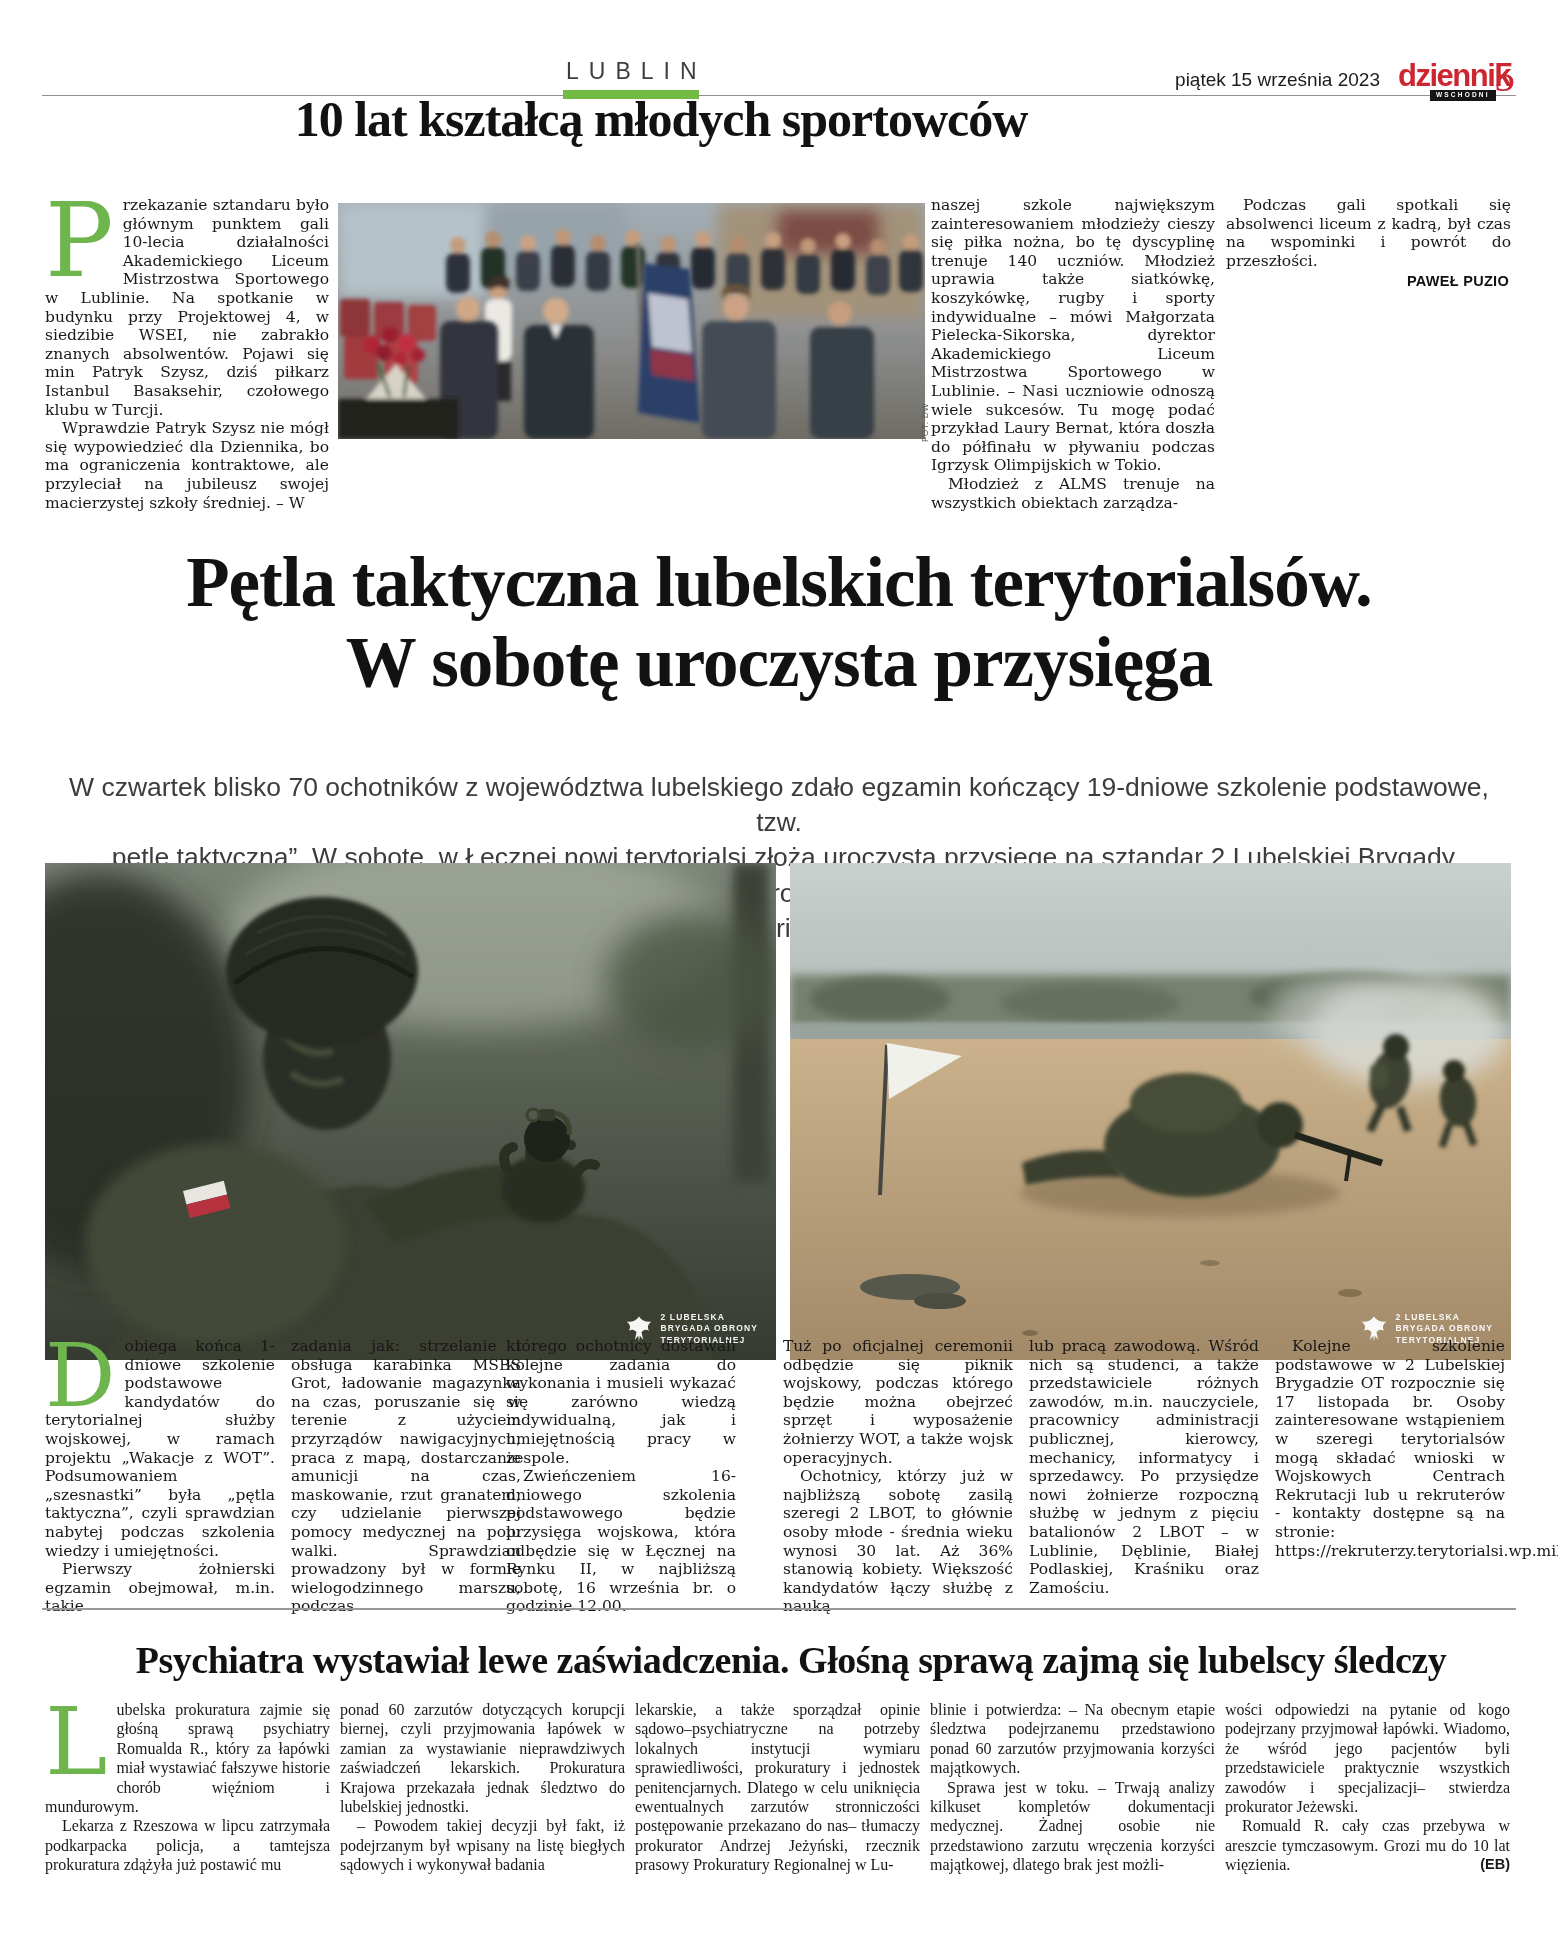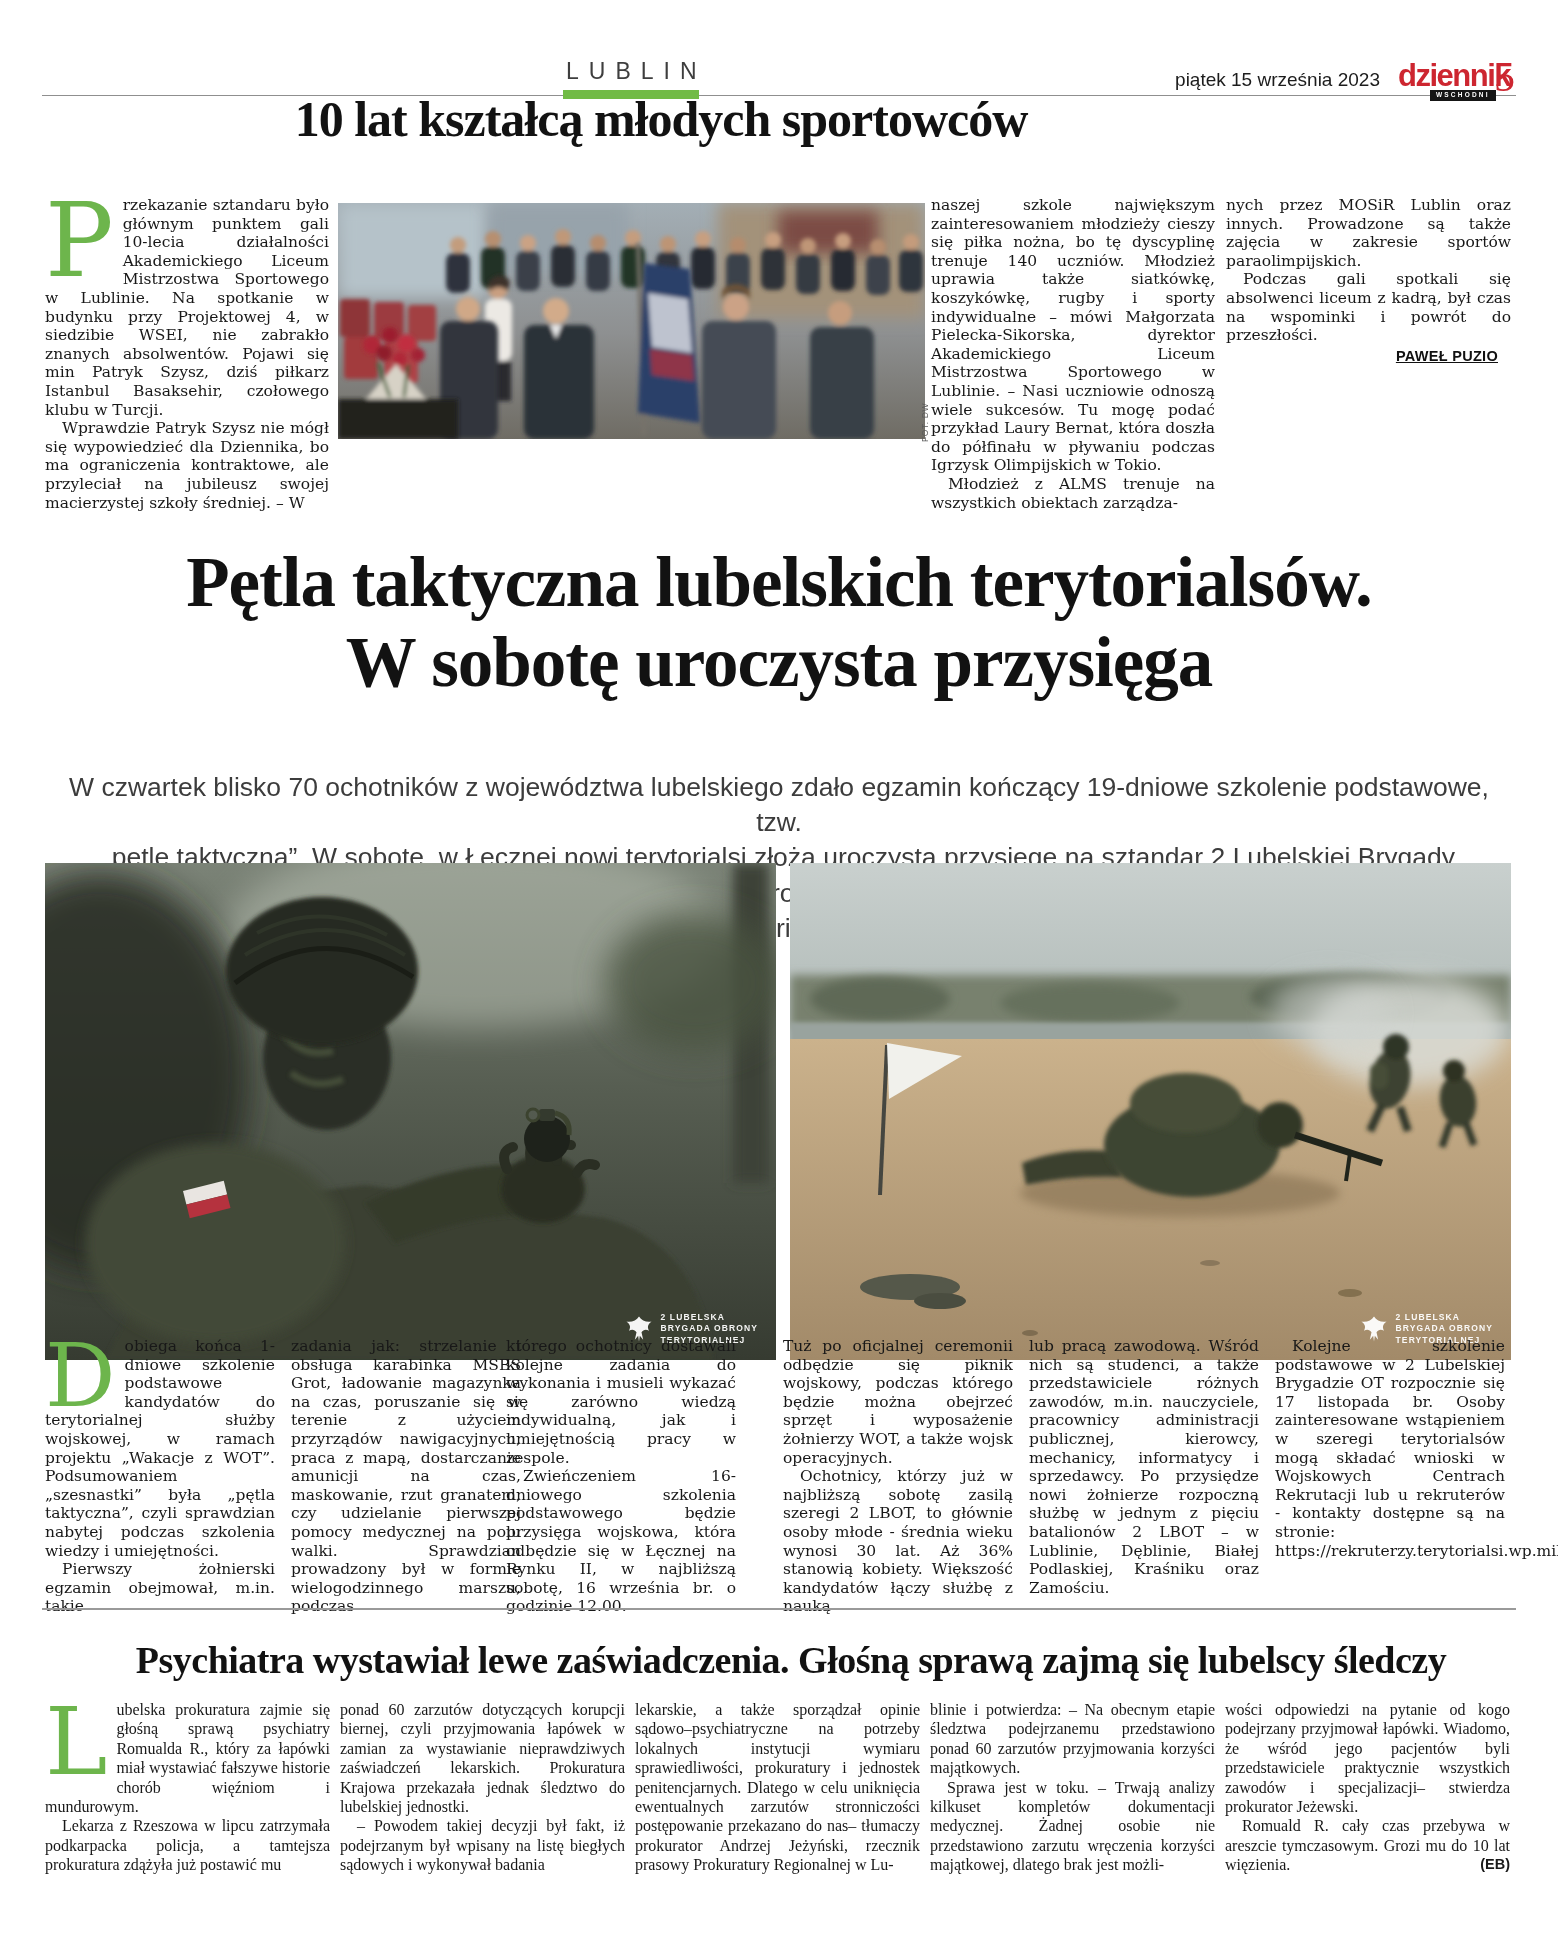--- a/index.html
+++ b/index.html
@@ -30,21 +30,21 @@
   .col{position:absolute;hyphens:auto;}
   .serifA{font:15.5px/18.6px "DejaVu Serif",serif;color:#181818;}
   .serifB{font:16px/19.4px "Liberation Serif",serif;color:#181818;}
   .para{margin:0;text-align:justify;}
   .ind{text-indent:17px;}
   .dropcap{float:left;font-family:"DejaVu Serif",serif;font-weight:400;color:#6db54c;
         line-height:0.78;margin:5px 9px 0 0;}
   .dc-a1{font-size:102px;}
   .dc-a2{font-size:88px;}
   .dc-a3{font-size:94px;}
-  .byline{margin:3px 13px 0;text-align:right;font:700 14.5px/1.2 "Liberation Sans",sans-serif;letter-spacing:.3px;color:#111;text-decoration:underline;}
+  .byline{margin:3px 2px 0;text-align:right;font:700 14.5px/1.2 "Liberation Sans",sans-serif;letter-spacing:.3px;color:#111;}
   .eb{float:right;font-weight:700;font-family:"Liberation Sans",sans-serif;font-size:14.5px;}
   .fot-credit{position:absolute;left:921px;top:388px;height:54px;writing-mode:vertical-rl;
         transform:rotate(180deg);font:400 8.5px/1 "Liberation Sans",sans-serif;color:#5a5a5a;letter-spacing:.6px;}
   
   .photo{position:absolute;overflow:hidden;background:#14532d;}
   .photo svg{display:block;}
   .photo-badge{position:absolute;right:18px;bottom:14px;display:flex;align-items:center;gap:7px;opacity:.95;}
   .badge-lines{color:#ffffff;font:600 8.5px/1.3 "Liberation Sans",sans-serif;letter-spacing:1.1px;}
   .divider{position:absolute;left:42px;top:1608px;width:1474px;height:2px;background:#9a9a9a;}
 </style>
@@ -166,21 +166,20 @@
     </svg>
   </div>
   <div class="fot-credit">FOT. DW</div>
 
   <div class="col serifA" style="left:931px;top:196px;width:284px;">
     <p class="para">naszej szkole największym zainteresowaniem młodzieży cieszy się piłka nożna, bo tę dyscyplinę trenuje 140 uczniów. Młodzież uprawia także siatkówkę, koszykówkę, rugby i sporty indywidualne – mówi Małgorzata Pielecka-Sikorska, dyrektor Akademickiego Liceum Mistrzostwa Sportowego w Lublinie. – Nasi uczniowie odnoszą wiele sukcesów. Tu mogę podać przykład Laury Bernat, która doszła do półfinału w pływaniu podczas Igrzysk Olimpijskich w Tokio.</p>
     <p class="para ind">Młodzież z ALMS trenuje na wszystkich obiektach zarządza-</p>
   </div>
 
   <div class="col serifA" style="left:1226px;top:196px;width:285px;">
-    <p class="para">nych przez MOSiR Lublin oraz innych. Prowadzone są także zajęcia w zakresie sportów paraolimpijskich.</p>
     <p class="para ind">Podczas gali spotkali się absolwenci liceum z kadrą, był czas na wspominki i powrót do przeszłości.</p>
     <p class="byline">PAWEŁ PUZIO</p>
   </div>
 
   <h2 class="a2-headline">
     <div>Pętla taktyczna lubelskich terytorialsów.</div>
     <div>W sobotę uroczysta przysięga</div>
   </h2>
 
   <div class="lead">

